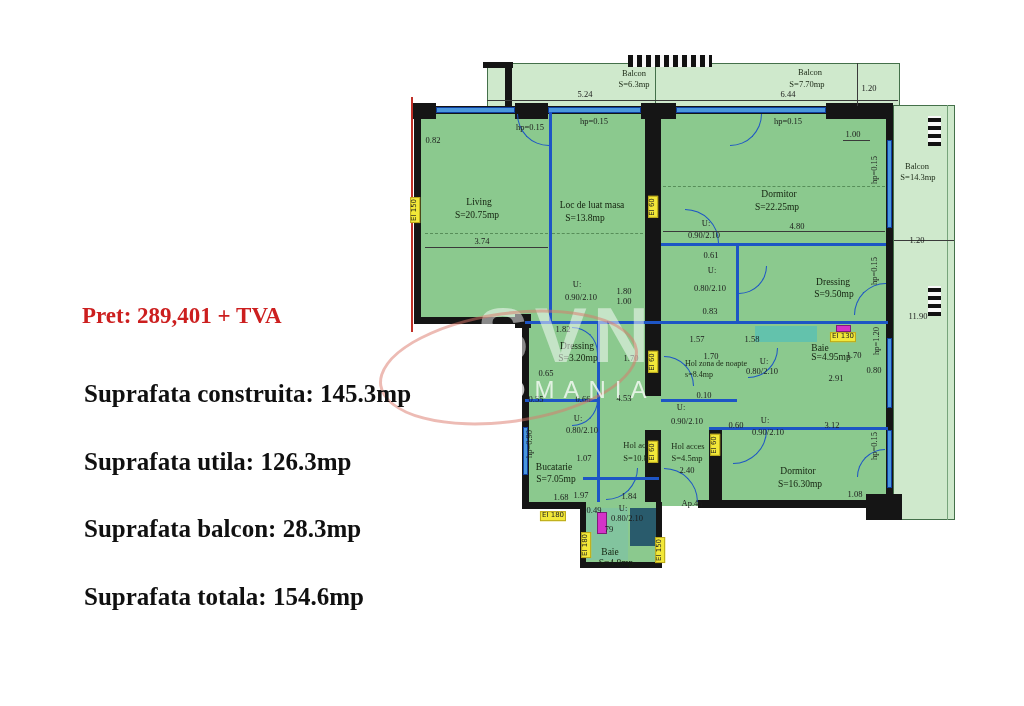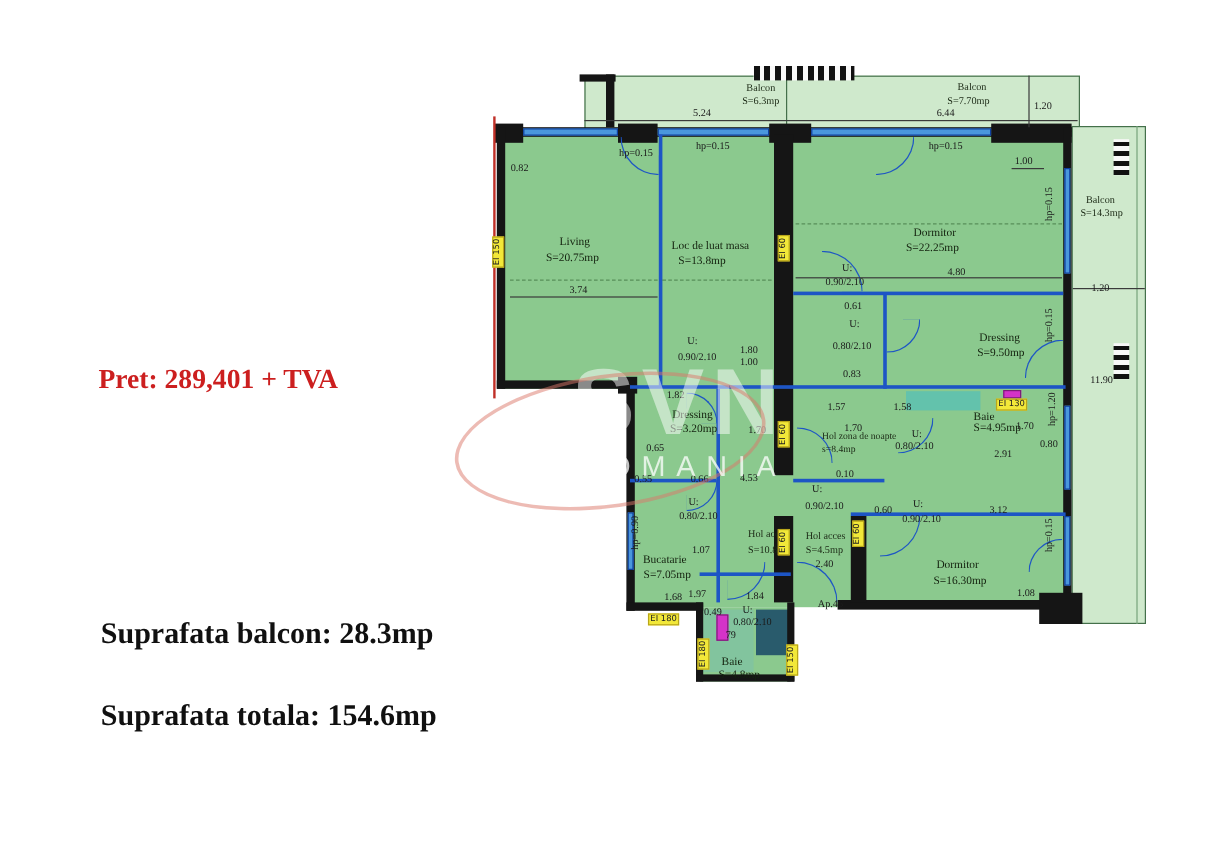--- a/index.html
+++ b/index.html
@@ -230,16 +230,18 @@
   <div class="el v" style="left:660px;top:550px;">EI 150</div>
   <div class="el" style="left:553px;top:516px;">EI 180</div>
   <div class="el v" style="left:586px;top:545px;">EI 180</div>
   <div class="el" style="left:843px;top:337px;">EI 130</div>
 
   <div class="wm-brand" style="left:566px;top:335px;">SVN</div>
   <div class="wm-ellipse" style="left:378px;top:312px;width:255px;height:105px;"></div>
   <div class="wm-region" style="left:568px;top:390px;">ROMANIA</div>
 
   <div class="price" style="left:82px;top:283px;margin-top:20px;">Pret: 289,401 + TVA</div>
+  <div class="sum" style="left:84px;top:380px;">Suprafata construita: 145.3mp</div>
+  <div class="sum" style="left:84px;top:448px;">Suprafata utila: 126.3mp</div>
   <div class="sum" style="left:84px;top:515px;">Suprafata balcon: 28.3mp</div>
   <div class="sum" style="left:84px;top:583px;">Suprafata totala: 154.6mp</div>
 
 </div>
 
 </body></html>

